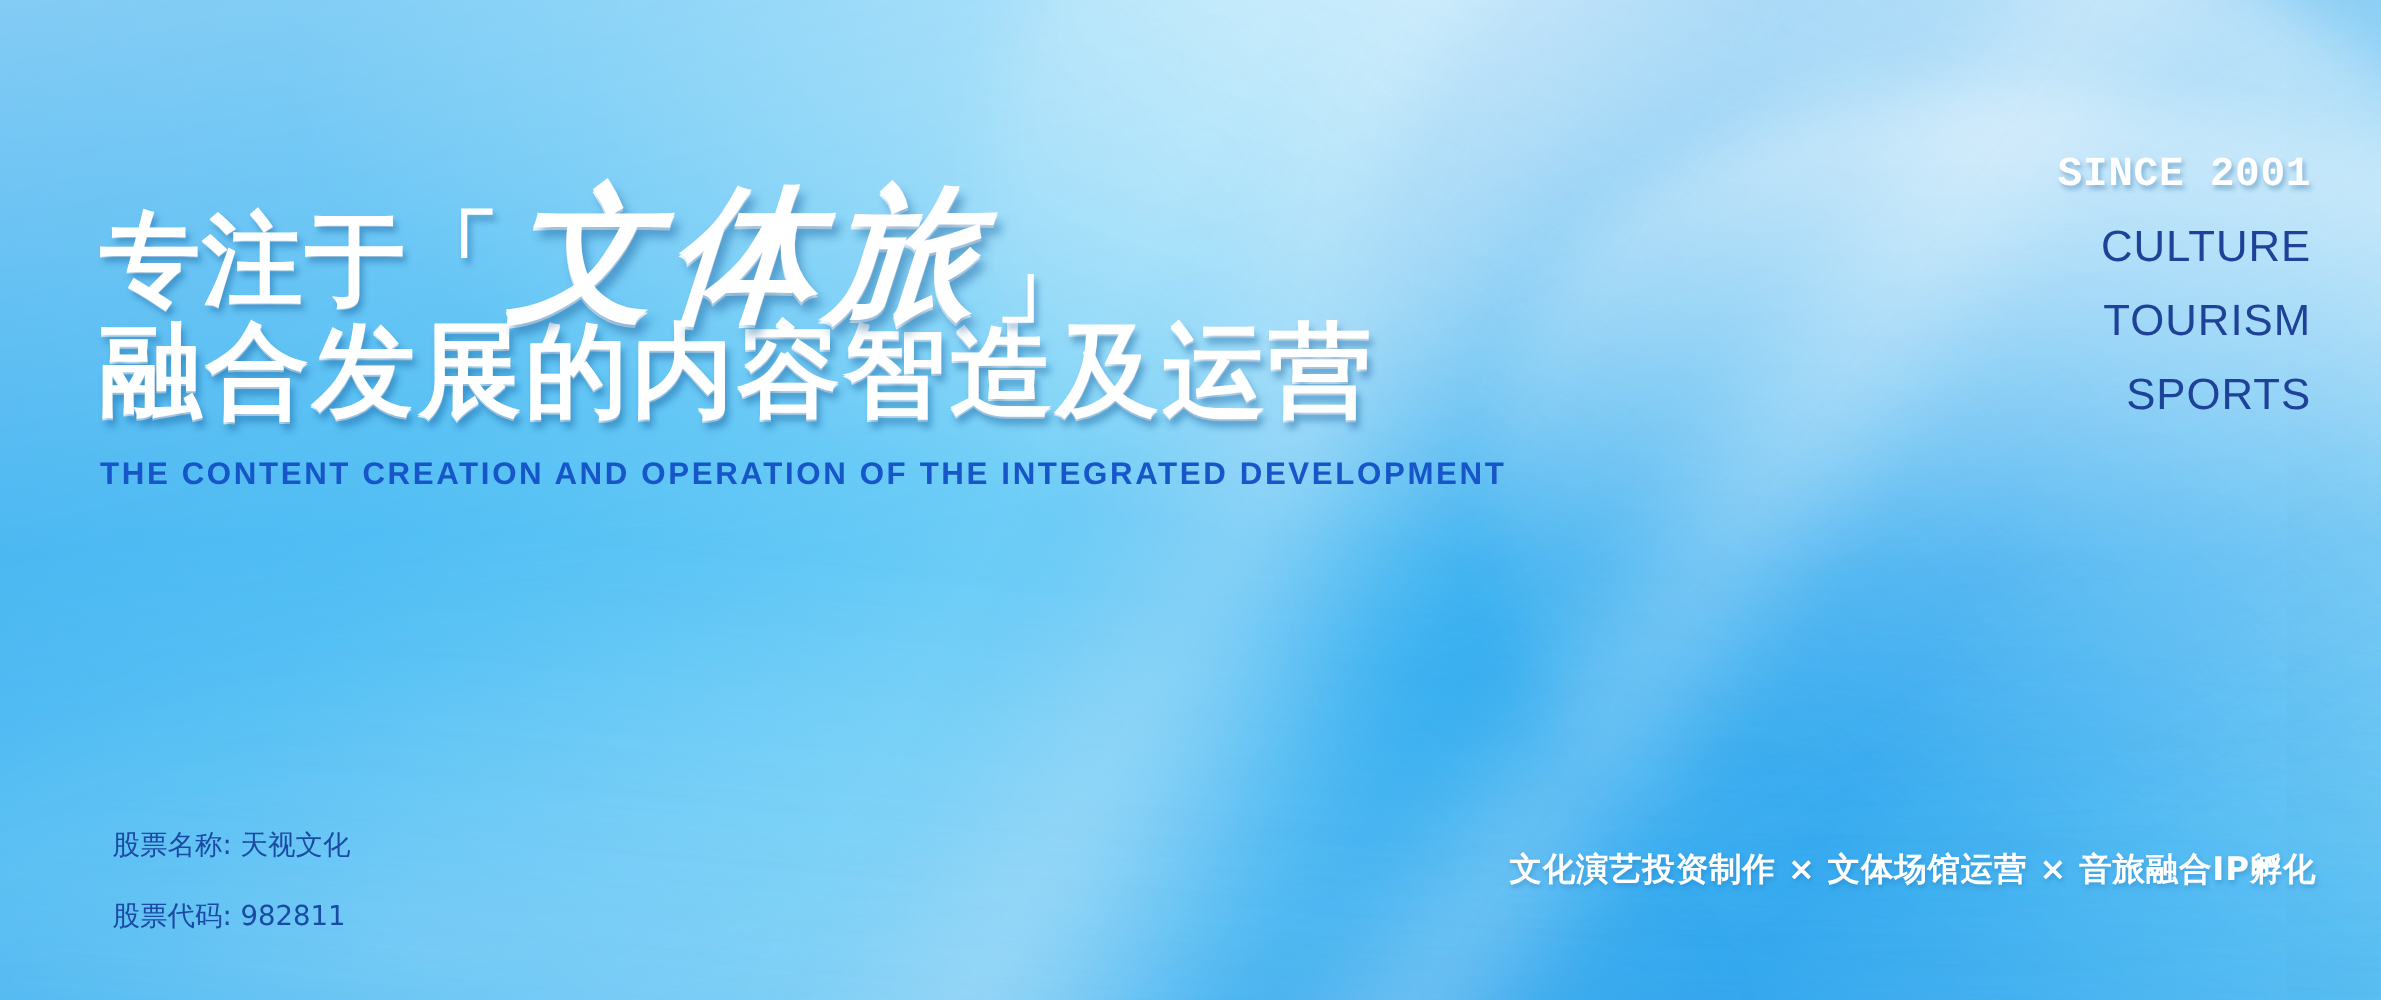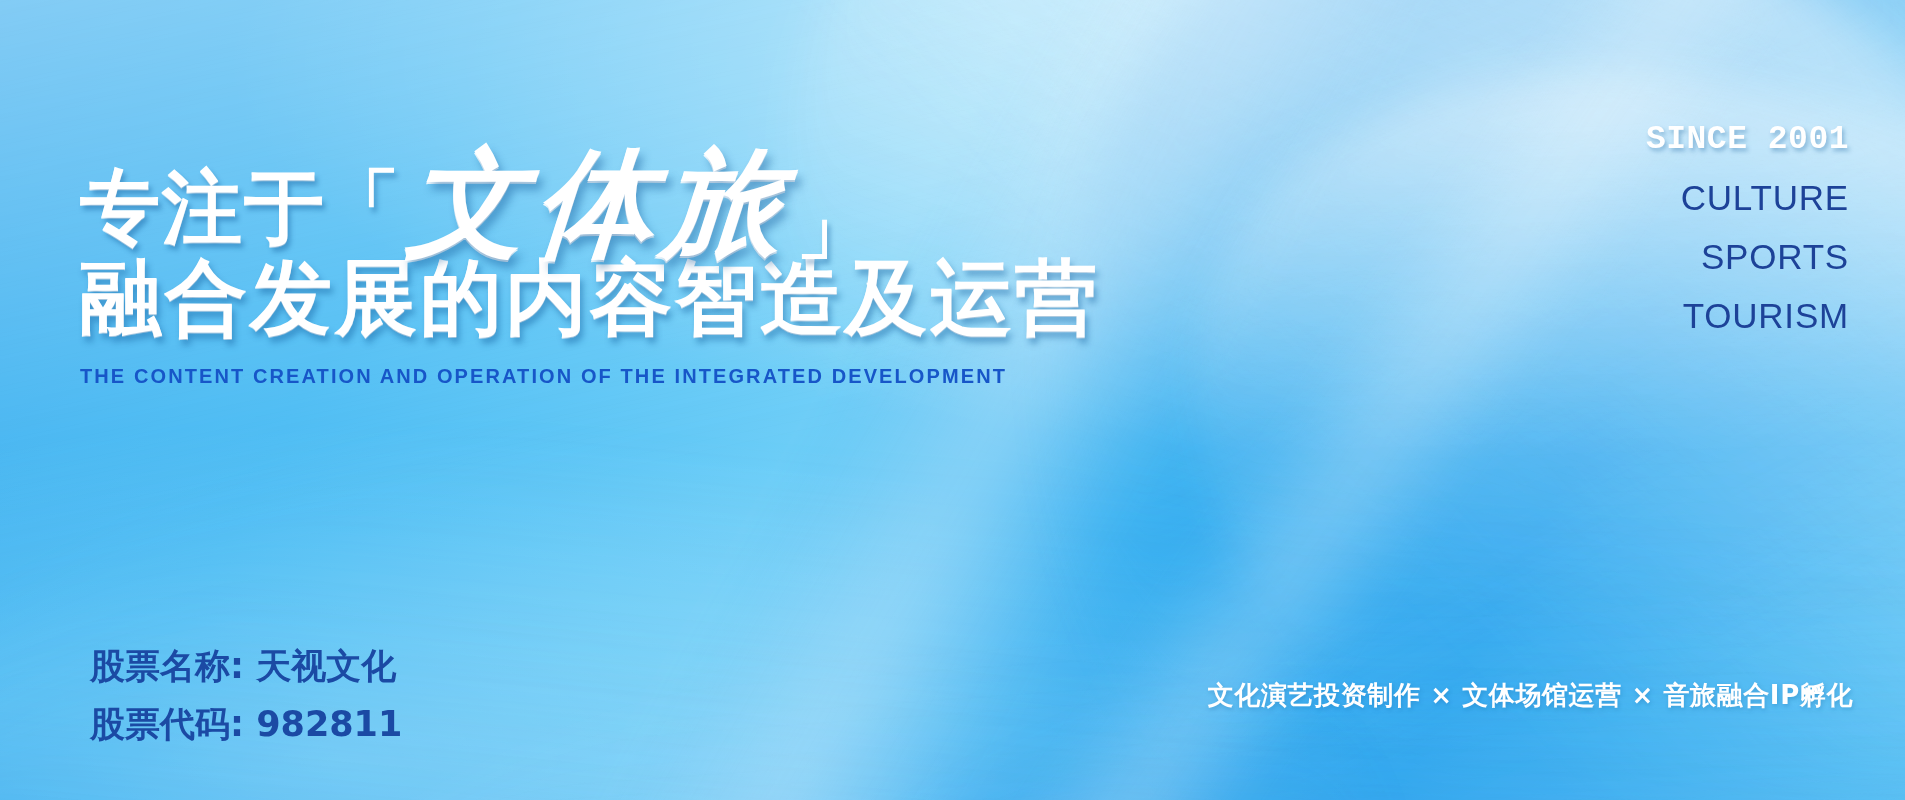--- a/index.html
+++ b/index.html
@@ -129,21 +129,21 @@
   .line2{
     margin-top:6px;
     font-family:"DejaVu Sans","Liberation Sans",sans-serif;
     font-weight:700;font-size:82px;line-height:1.08;color:#ffffff;
     letter-spacing:3px;white-space:nowrap;
     text-shadow:3px 6px 6px rgba(12,86,150,.42), 0 1px 0 rgba(255,255,255,.85);
   }
   .subtitle{
     margin-top:22px;
     font-family:"Liberation Sans","DejaVu Sans",sans-serif;
-    font-weight:700;font-size:20px;letter-spacing:2.1px;
+    font-weight:700;font-size:25px;letter-spacing:2.1px;
     color:#1756c8;white-space:nowrap;
   }
 
   .corner-block{
     position:absolute;right:56px;top:120px;text-align:right;
   }
   .since{
     font-family:Liberation Mono, monospace;
     font-weight:700;font-size:33px;letter-spacing:.5px;color:#ffffff;
     text-shadow:2px 3px 4px rgba(12,86,150,.35);
@@ -153,22 +153,23 @@
     font-family:"Liberation Sans","DejaVu Sans",sans-serif;
     font-weight:400;font-size:35px;letter-spacing:.8px;color:#1d4298;
     margin-top:17px;line-height:1.2;
   }
 
   .stock{
     position:absolute;left:90px;top:638px;
   }
   .stock-line{
     font-family:"DejaVu Sans","Liberation Sans",sans-serif;
-    font-size:35px;font-weight:700;color:#1b4aa4;line-height:1.65;
+    font-size:22px;font-weight:400;color:#1b4aa4;line-height:1.65;
     white-space:nowrap;
+    margin-top:21px;
   }
 
   .tagline{
     position:absolute;right:52px;top:678px;
     font-family:"DejaVu Sans","Liberation Sans",sans-serif;
     font-size:26px;font-weight:700;color:#ffffff;letter-spacing:.6px;
     white-space:nowrap;
     text-shadow:1px 2px 4px rgba(12,86,150,.28);
   }
 </style>
@@ -198,22 +199,22 @@
         <span class="calli">文体旅</span>
         <span class="bracket close">」</span>
       </div>
       <div class="line2">融合发展的内容智造及运营</div>
       <div class="subtitle">THE CONTENT CREATION AND OPERATION OF THE INTEGRATED DEVELOPMENT</div>
     </div>
 
     <div class="corner-block">
       <div class="since">SINCE 2001</div>
       <div class="cat">CULTURE</div>
+      <div class="cat">TOURISM</div>
       <div class="cat">SPORTS</div>
-      <div class="cat">TOURISM</div>
     </div>
 
     <div class="stock">
       <div class="stock-line">股票名称: 天视文化</div>
       <div class="stock-line">股票代码: 982811</div>
     </div>
 
     <div class="tagline">文化演艺投资制作 × 文体场馆运营 × 音旅融合IP孵化</div>
 
   </div>

